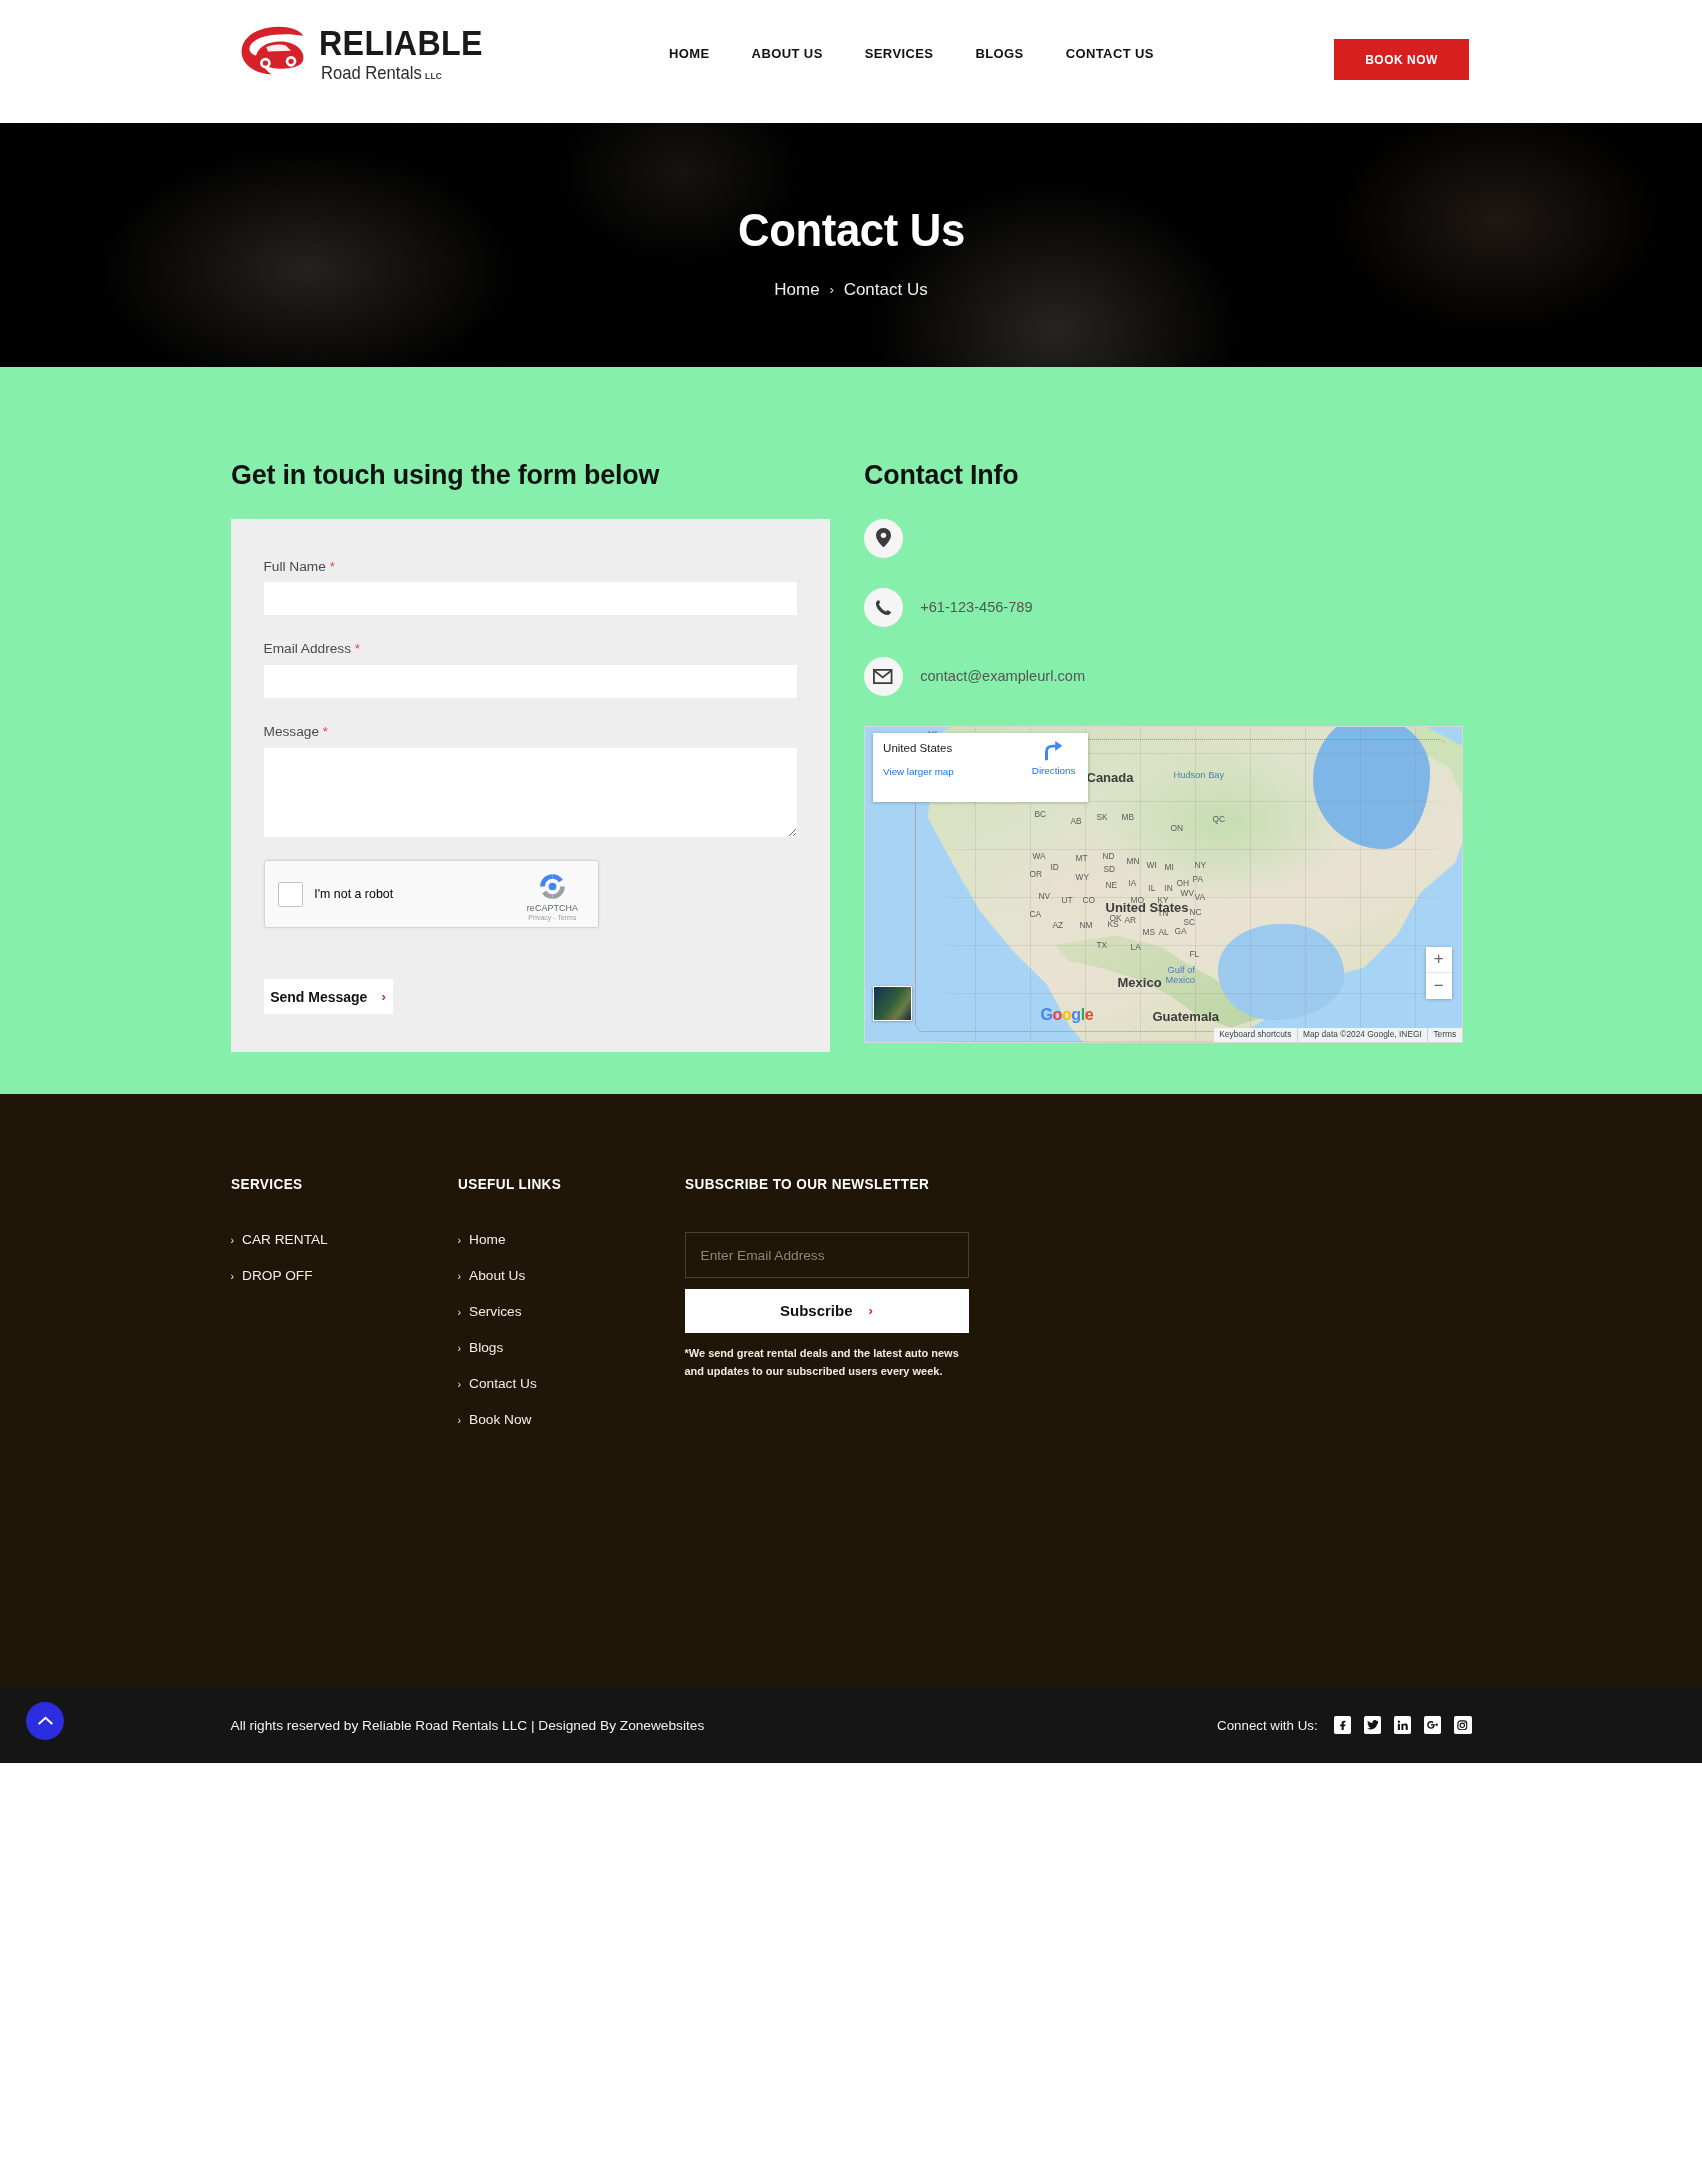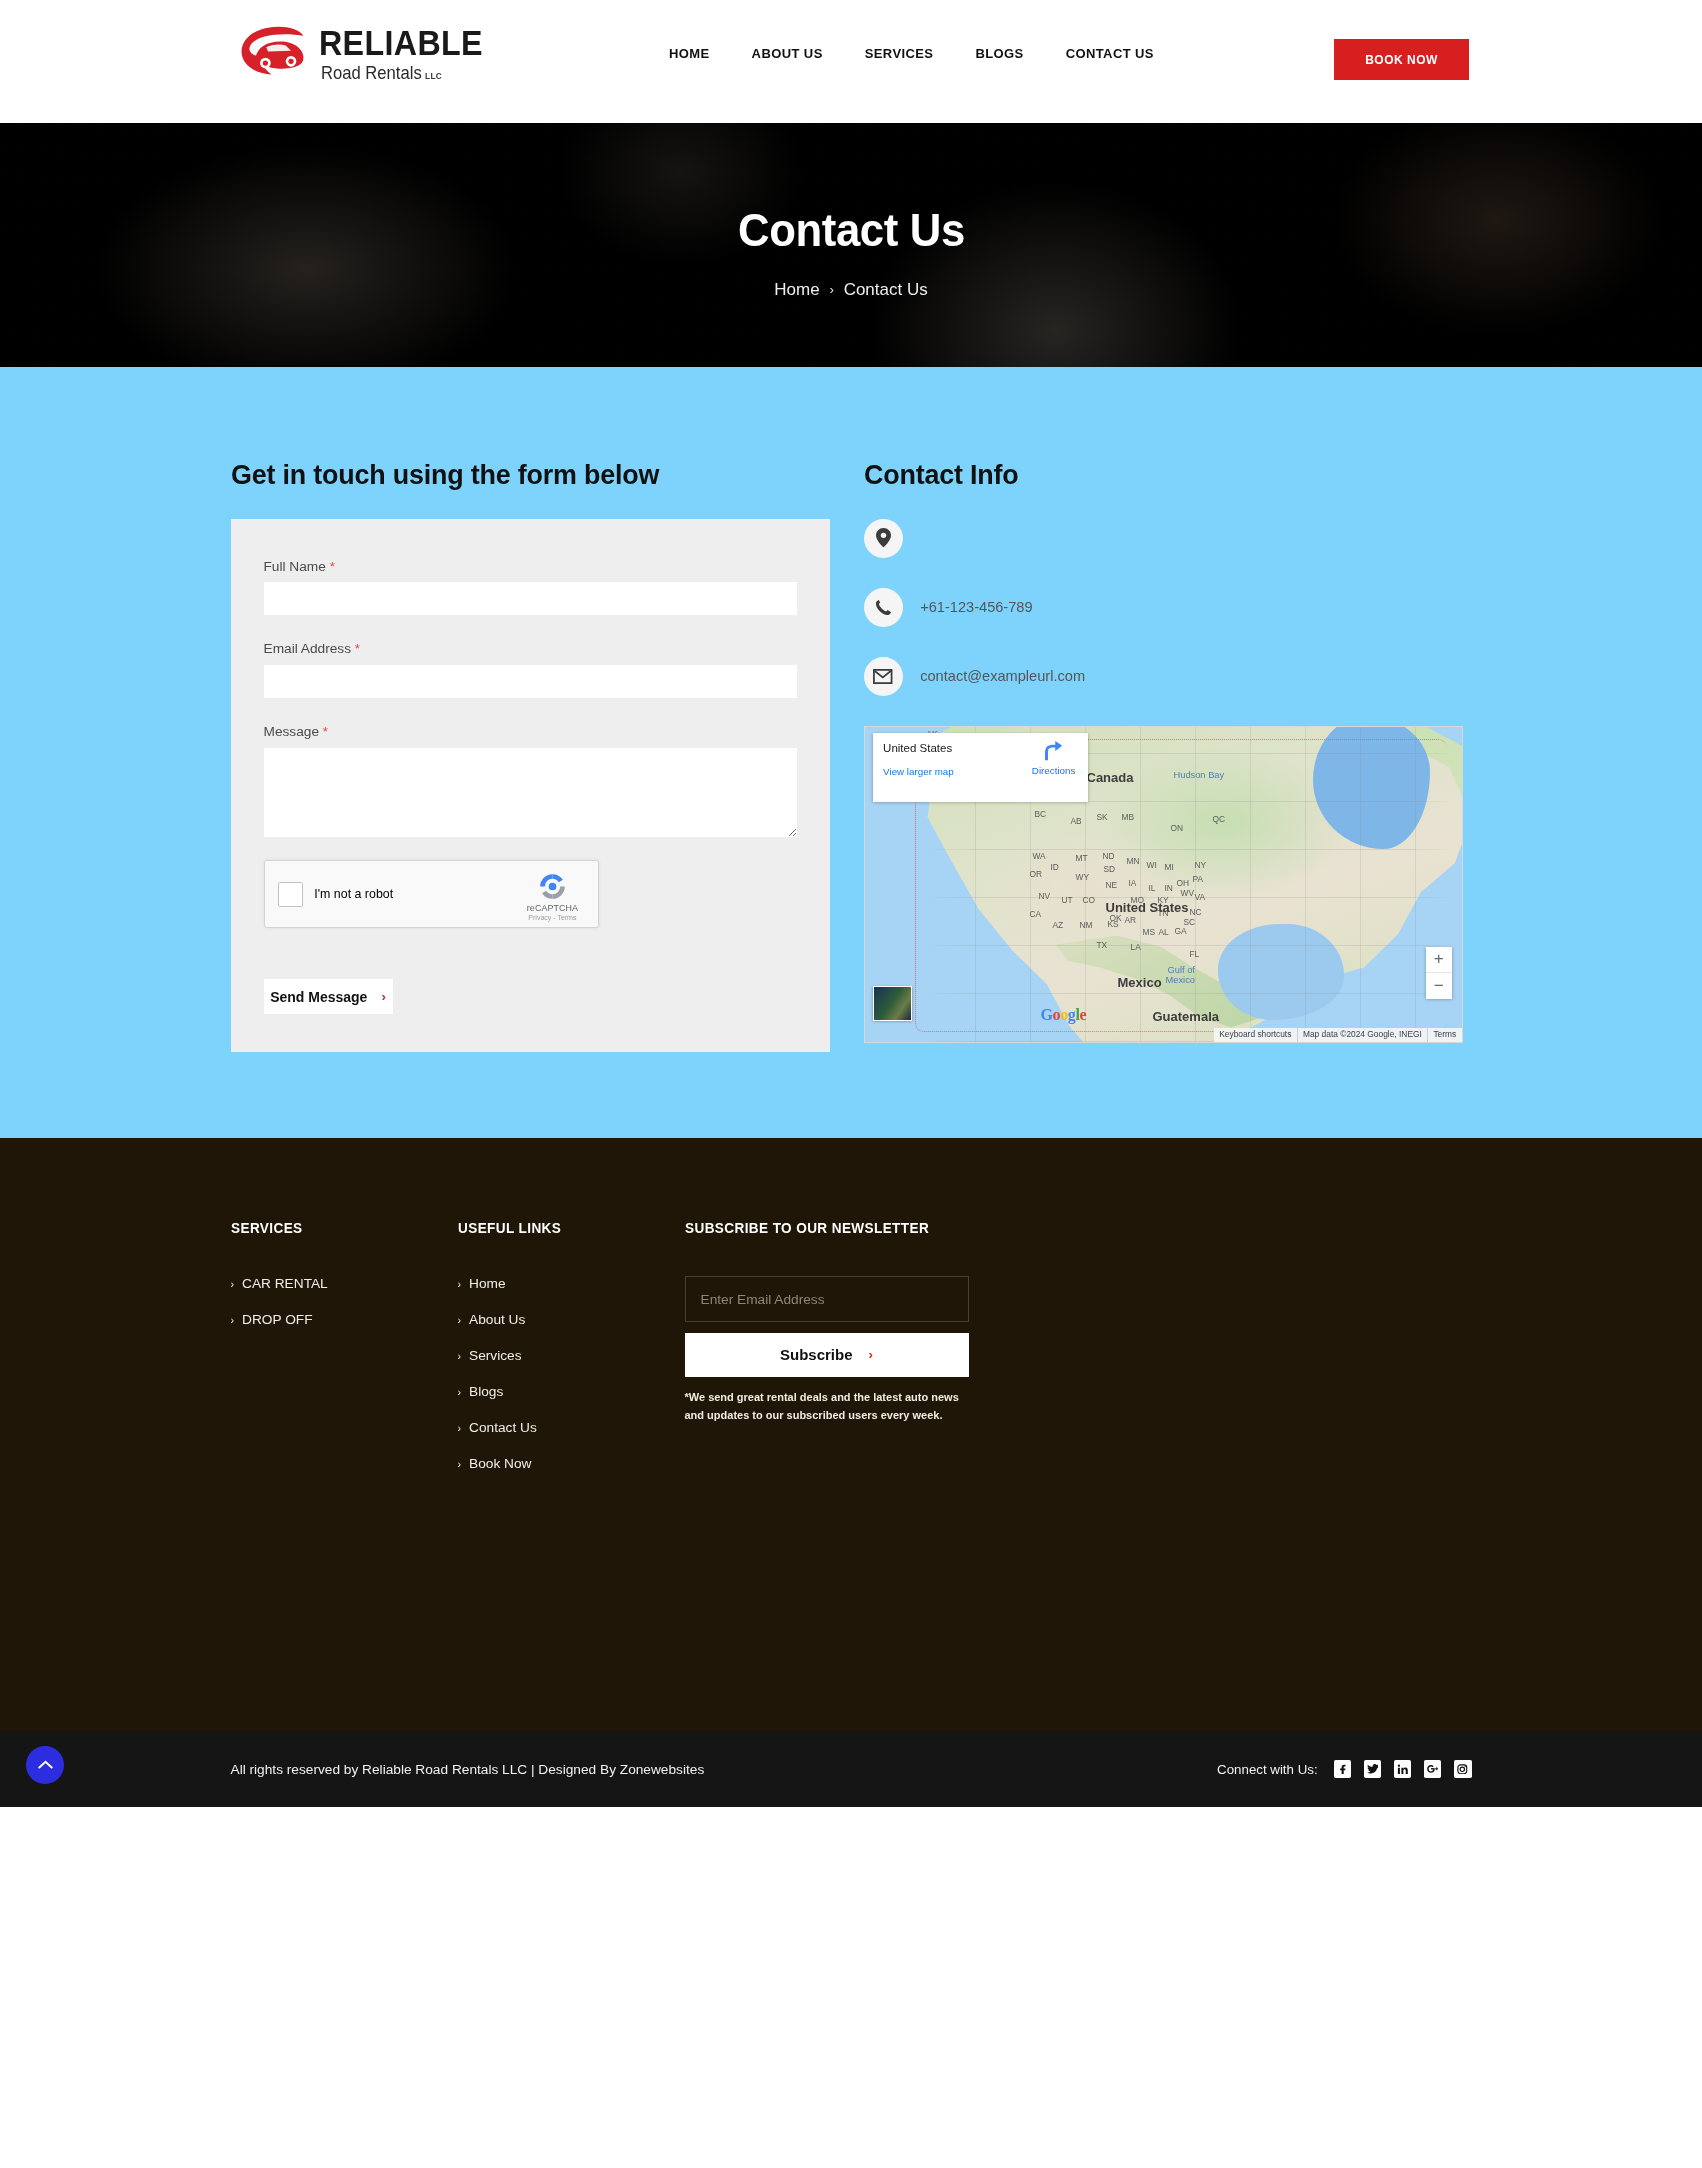--- a/index.html
+++ b/index.html
@@ -128,23 +128,23 @@
     margin-top: 23px;
     display: flex; align-items: center; gap: 9.8px;
     font-size: 17px;
     color: #efefef;
   }
   .breadcrumb a { color: #efefef; text-decoration: none; }
   .breadcrumb .sep { font-size: 13.3px; color: #e2e2e2; }
 
   
   .main {
-    background: #7dd3fc;
+    background: #86efac;
     padding-top: 92px;
-    padding-bottom: 86px;
+    padding-bottom: 42px;
     position: relative;
   }
   .container { width: 1241px; margin: 0 auto; position: relative; }
   .row { display: flex; gap: 34px; }
   .col-left { width: 599px; }
   .col-right { width: 599px; }
 
   .section-title {
     font-family: "Liberation Sans Narrow", "Liberation Sans", sans-serif;
     font-size: 28px;
@@ -375,21 +375,21 @@
   .map-thumb {
     position: absolute; left: 8px; bottom: 20.4px;
     width: 39px; height: 35px; z-index: 5;
     border: 1.8px solid #fff;
     background: linear-gradient(125deg, #18314f 0%, #2e5d3a 48%, #6b7d46 72%, #12283f 100%);
     box-shadow: 0 0.9px 2.7px rgba(0,0,0,.4);
     cursor: pointer;
   }
   .map-google {
     position: absolute; left: 176px; bottom: 17.7px; z-index: 5;
-    font-family: Liberation Serif, serif;
+    font-family: Liberation Sans, sans-serif;
     font-size: 16px; font-weight: 700; letter-spacing: -0.4px;
   }
   .map-google .g1{color:#4285f4}.map-google .o1{color:#ea4335}.map-google .o2{color:#fbbc05}
   .map-google .g2{color:#4285f4}.map-google .l1{color:#34a853}.map-google .e1{color:#ea4335}
   .map-attrib {
     position: absolute; right: 0; bottom: 0; z-index: 5;
     display: flex; align-items: center;
     background: rgba(245,245,245,.92);
     font-size: 8.4px; color: #3c4043;
     height: 13.3px;

